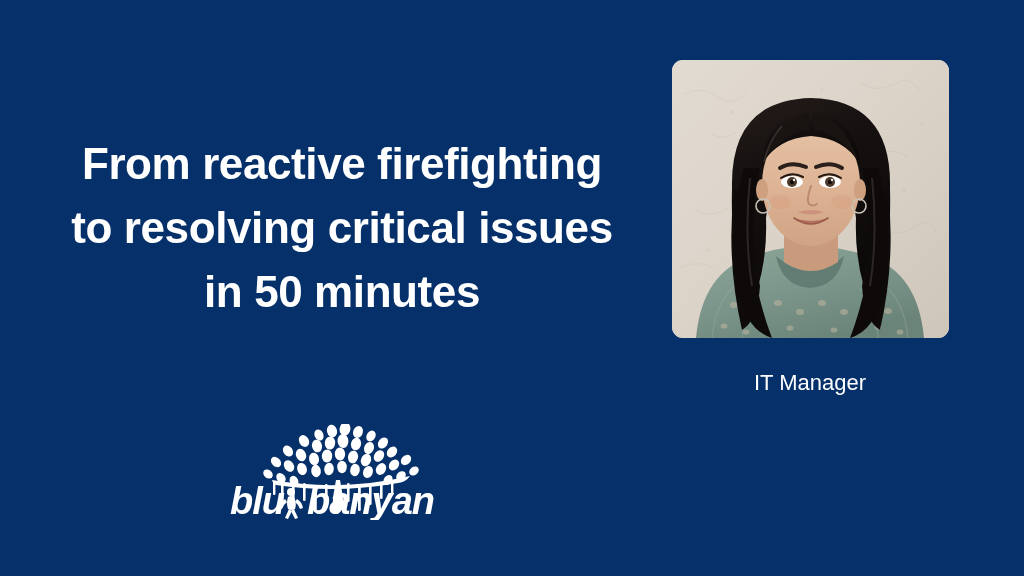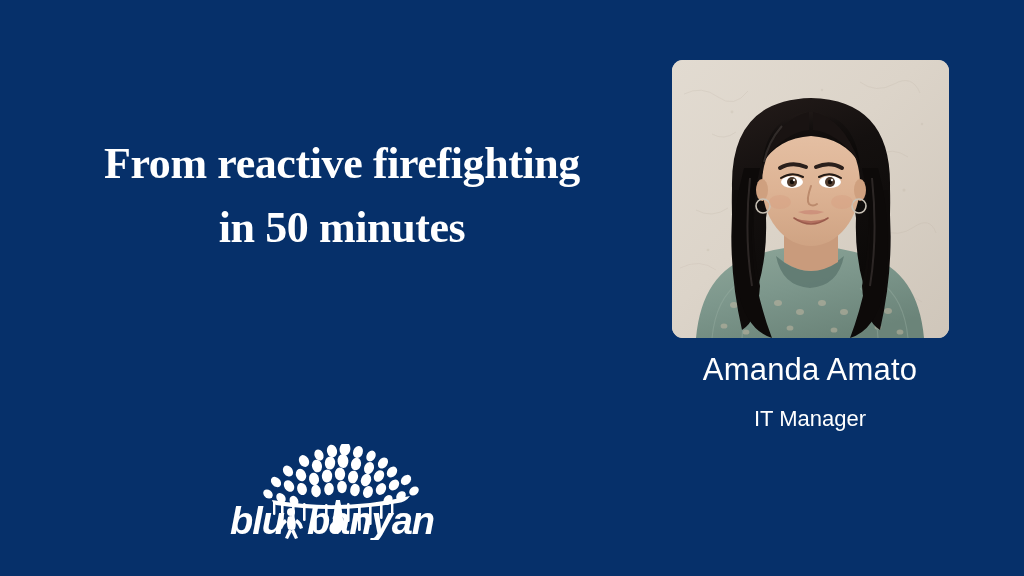--- a/index.html
+++ b/index.html
@@ -17,21 +17,21 @@
   
   #headline{
     position:absolute;left:33px;top:132px;width:618px;
     text-align:center;
     color:#ffffff;
     font-size:44px;
     font-weight:bold;
     line-height:64px;
     letter-spacing:-0.4px;
   }
-  #headline .hl-line{display:block;white-space:nowrap;font-family:Liberation Serif, serif;}
+  #headline .hl-line{display:block;white-space:nowrap;}
 
   
   #portrait{
     position:absolute;left:672px;top:60px;width:277px;height:278px;
     border-radius:11px;overflow:hidden;
     background:#d9d2c8;
   }
   #portrait svg{display:block;width:100%;height:100%;}
 
   
@@ -43,37 +43,38 @@
     display:block;font-size:31px;font-weight:400;line-height:36px;
     letter-spacing:0.2px;
   }
   #speaker-role{
     display:block;font-size:22px;font-weight:400;line-height:30px;
     margin-top:16px;
   }
 
   
   #bb-logo{
-    position:absolute;left:228px;top:444px;width:225px;height:96px;text-decoration:underline;
+    position:absolute;left:228px;top:424px;width:225px;height:96px;text-decoration:underline;
   }
   #bb-logo svg{display:block;width:100%;height:100%;}
 
   
   #bd-logo{
     position:absolute;left:686px;top:440px;width:258px;height:86px;
   }
   #bd-logo svg{display:block;width:100%;height:100%;}
 </style>
 </head>
 <body>
 
 <div id="slide">
 
   <div id="headline">
     <span class="hl-line">From reactive firefighting</span>
+    <span class="hl-line">to resolving critical issues</span>
     <span class="hl-line">in 50 minutes</span>
   </div>
 
   <div id="portrait">
     <svg viewBox="0 0 277 278" preserveAspectRatio="xMidYMid slice">
       <defs>
         <linearGradient id="wallg" x1="0" y1="0" x2="1" y2="1">
           <stop offset="0%" stop-color="#e2dbd1"></stop>
           <stop offset="45%" stop-color="#dcd4c9"></stop>
           <stop offset="100%" stop-color="#cfc6ba"></stop>
@@ -199,21 +200,20 @@
         <g opacity="0.22" stroke="#9a8f88" fill="none" stroke-width="2">
           <path d="M78 118 q-6 58 2 108"></path>
           <path d="M200 118 q6 58 -2 108"></path>
           <path d="M110 66 q-14 16 -18 36"></path>
         </g>
       </g>
     </svg>
   </div>
 
   <div id="speaker">
-    <span id="speaker-name">Amanda Amato</span>
     <span id="speaker-role">IT Manager</span>
   </div>
 
   <div id="bb-logo">
     <svg viewBox="0 0 225 96">
       <g fill="#ffffff">
 
         <g>
 
           <ellipse cx="104" cy="7" rx="5.0" ry="6.4" transform="rotate(-14 104 7)"></ellipse>

